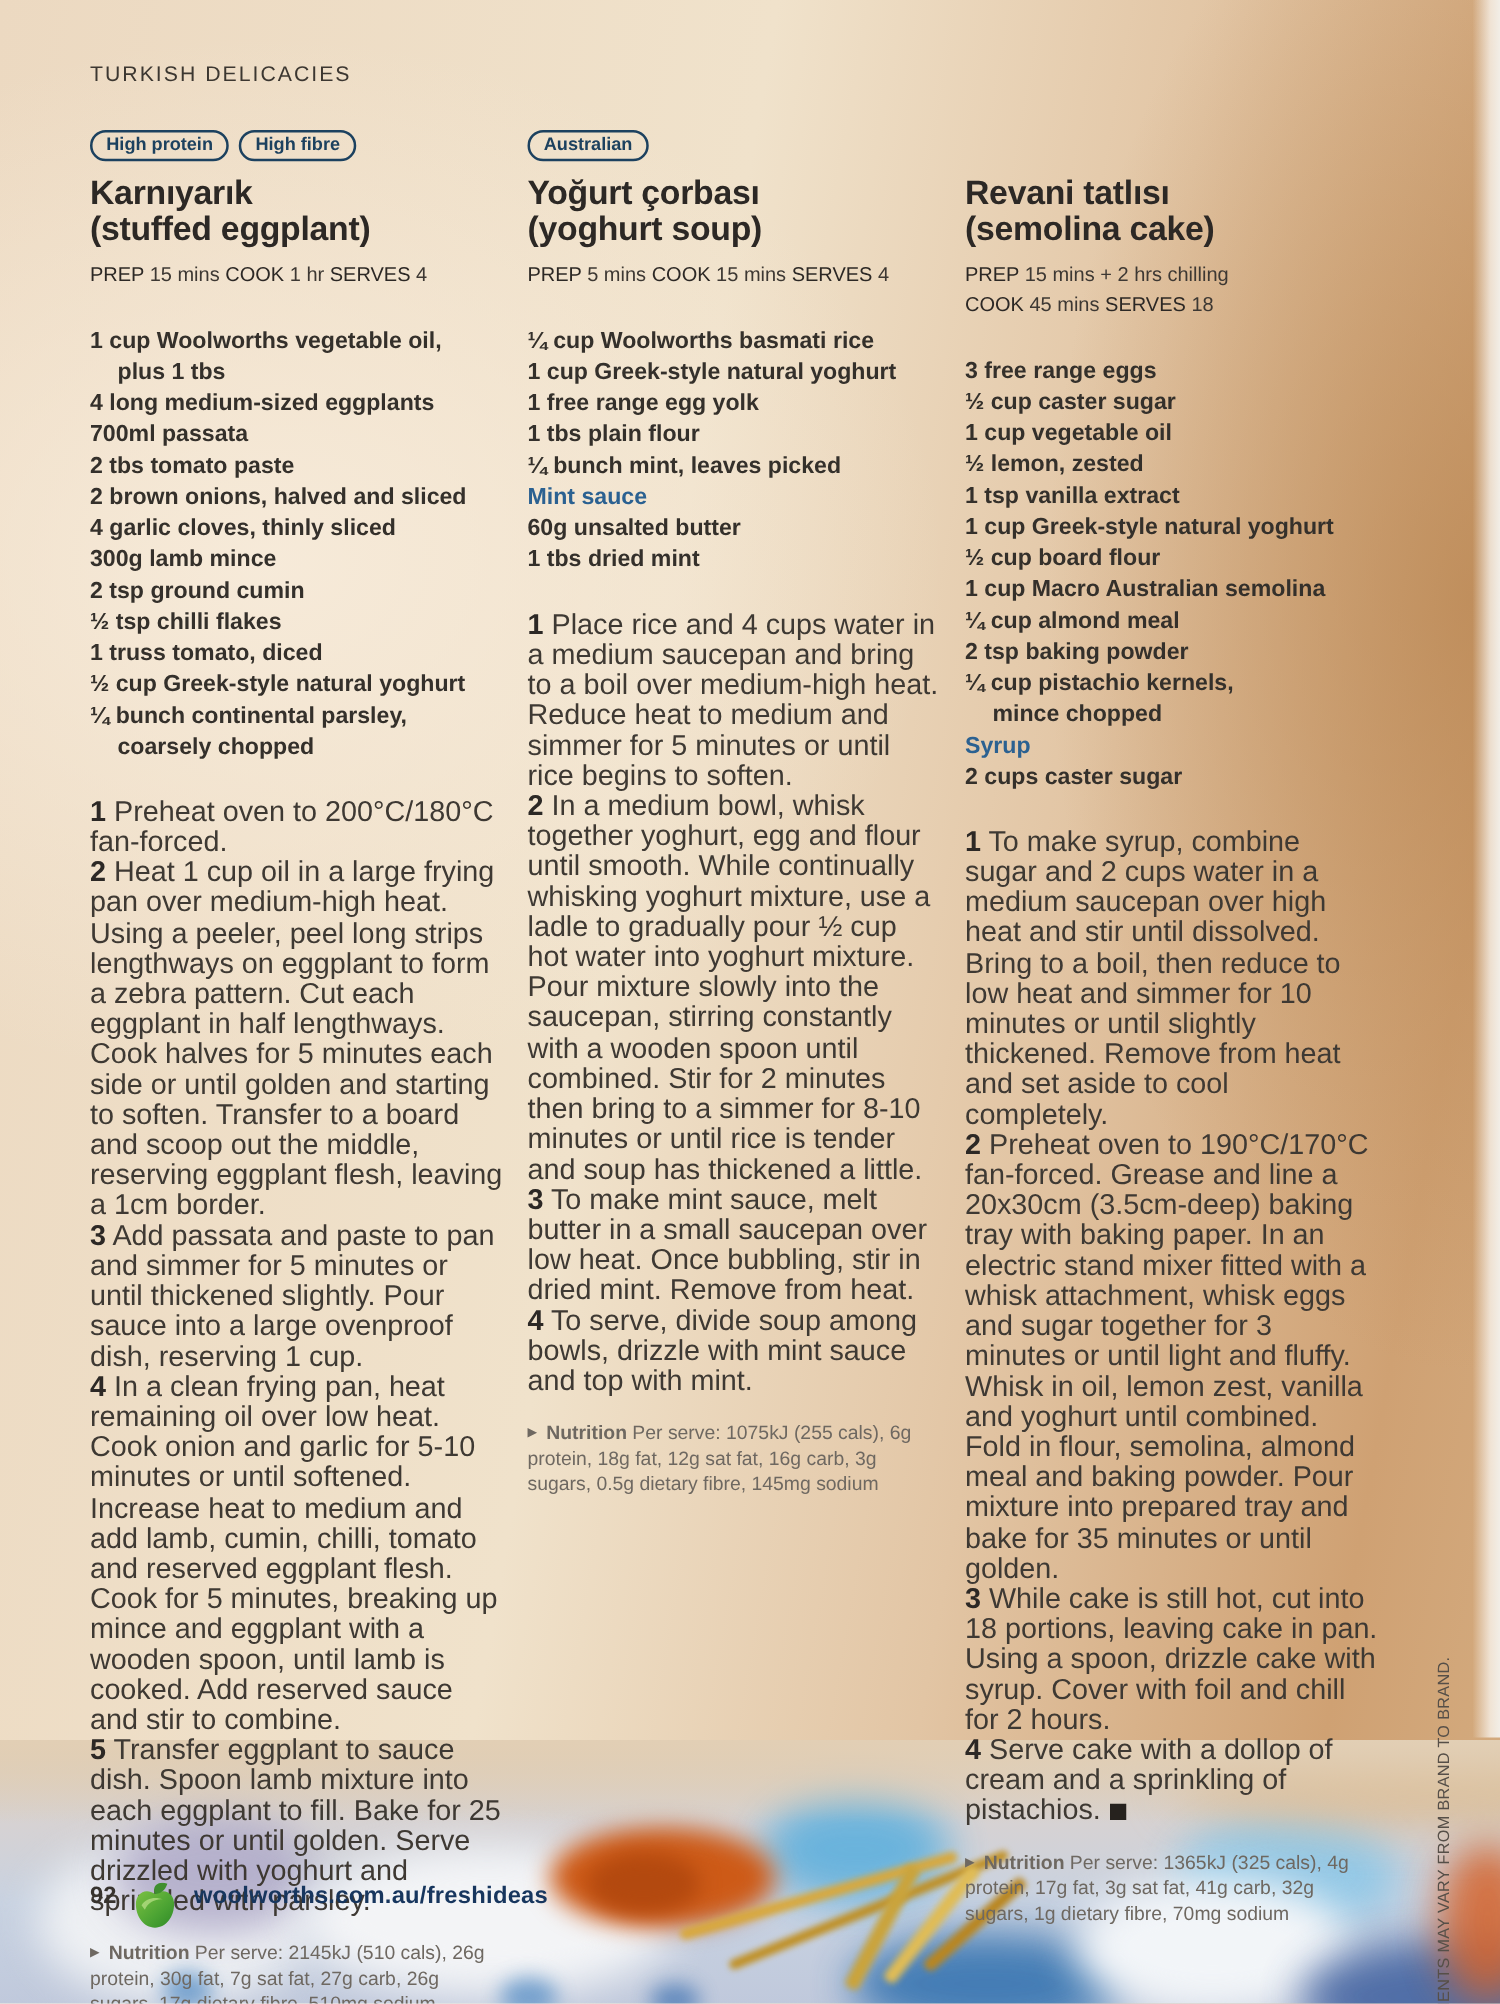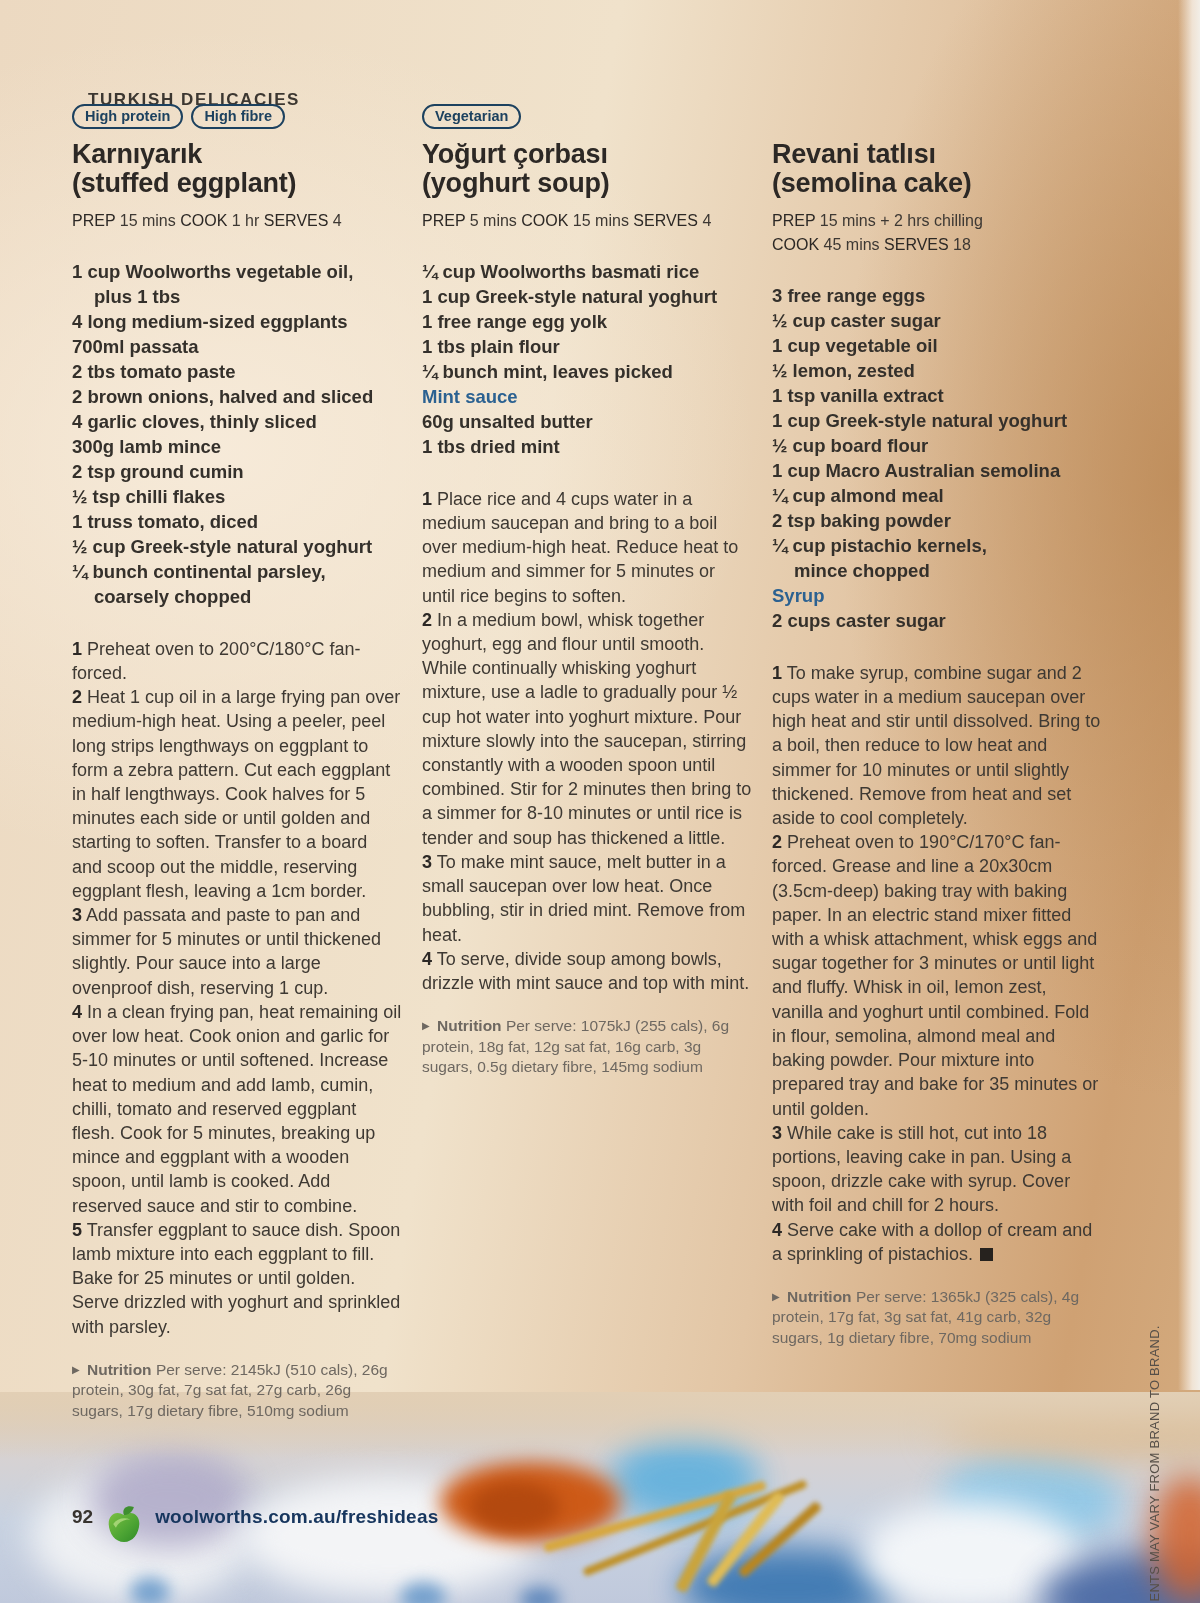--- a/index.html
+++ b/index.html
@@ -5,39 +5,39 @@
   html,body { margin:0; padding:0; }
   body { font-family:"Liberation Sans", "DejaVu Sans", sans-serif; }
   #page {
     position:relative; width:1200px; height:1603px; overflow:hidden;
     background:
       radial-gradient(900px 700px at 18% 28%, rgba(247,235,218,0.95), rgba(247,235,218,0) 60%),
       radial-gradient(520px 950px at 98% 30%, rgba(185,134,82,0.72), rgba(185,134,82,0) 65%),
       linear-gradient(100deg, #ecd9c1 0%, #f0e2cb 42%, #e2c5a4 66%, #cfa173 88%, #d4ac80 100%);
   }
   .section-label {
-    position:absolute; left:88px; top:50px;
-    font-size:17px; font-weight:700; letter-spacing:1.6px; color:#3c3731;margin-top:40px;
+    position:absolute; left:72px; top:50px;
+    font-size:17px; font-weight:400; letter-spacing:1.6px; color:#3c3731;
   }
   #recipes { position:absolute; left:72px; top:104px; width:1032px; display:flex; gap:20px; z-index:2; }
   .recipe { width:330px; flex:0 0 330px; }
   .badges { height:36px; }
   .badge {
     display:inline-block; border:2.5px solid #1c415f; border-radius:15px;
     padding:2px 11px 3px; font-size:14.5px; font-weight:700; color:#1c415f;
     margin-right:8px; background:transparent;
   }
   .title { margin:0 0 10px; font-size:27px; line-height:1.09; font-weight:800; color:#2c2825; letter-spacing:-0.2px; }
   .meta { margin:0 0 26px; font-size:16px; line-height:1.5; color:#3d3833; }
   .meta-line { white-space:nowrap; }
   .meta b { font-weight:400; color:#2c2825; }
   .ingredients { list-style:none; margin:0 0 28px; padding:0; font-weight:700; font-size:18.5px; line-height:25px; color:#34302b; }
   .ingredients li.indent { padding-left:22px; }
   .ingredients li.subhead { color:#2b6191; }
-  .steps p { margin:0; font-size:18px; line-height:24.2px; color:#3e3933; }
+  .steps p { margin:0; font-size:23px; line-height:24.2px; color:#3e3933; }
   .steps .num { font-weight:800; color:#2c2825; }
   .nutrition { margin:21px 0 0; font-size:15.5px; line-height:20.5px; color:#6e6861; }
   .nutrition b { font-weight:800; color:#6e6861; }
   .nutrition .arr { font-size:10px; vertical-align:2px; margin-right:3px; }
   .endmark { display:inline-block; width:13px; height:13px; background:#26221e; margin-left:7px; vertical-align:-1px; }
   .sidebar-note {
     position:absolute; top:1392px; right:53px; width:982px; height:16px;
     transform:rotate(-90deg); transform-origin:top right;
     font-size:13px; letter-spacing:0.25px; color:#564f48; white-space:nowrap;
     z-index:2;
@@ -91,21 +91,21 @@
           <p><b class="num">1</b> Preheat oven to 200°C/180°C fan-forced.</p>
           <p><b class="num">2</b> Heat 1 cup oil in a large frying pan over medium-high heat. Using a peeler, peel long strips lengthways on eggplant to form a zebra pattern. Cut each eggplant in half lengthways. Cook halves for 5 minutes each side or until golden and starting to soften. Transfer to a board and scoop out the middle, reserving eggplant flesh, leaving a 1cm border.</p>
           <p><b class="num">3</b> Add passata and paste to pan and simmer for 5 minutes or until thickened slightly. Pour sauce into a large ovenproof dish, reserving 1 cup.</p>
           <p><b class="num">4</b> In a clean frying pan, heat remaining oil over low heat. Cook onion and garlic for 5-10 minutes or until softened. Increase heat to medium and add lamb, cumin, chilli, tomato and reserved eggplant flesh. Cook for 5 minutes, breaking up mince and eggplant with a wooden spoon, until lamb is cooked. Add reserved sauce and stir to combine.</p>
           <p><b class="num">5</b> Transfer eggplant to sauce dish. Spoon lamb mixture into each eggplant to fill. Bake for 25 minutes or until golden. Serve drizzled with yoghurt and sprinkled with parsley.</p>
         </div>
     <p class="nutrition"><span class="arr">▶</span><b> Nutrition </b>Per serve: 2145kJ (510 cals), 26g protein, 30g fat, 7g sat fat, 27g carb, 26g sugars, 17g dietary fibre, 510mg sodium</p>
   </article>
 
   <article class="recipe">
-    <div class="badges"><span class="badge">Vegetarian</span></div>
+    <div class="badges"><span class="badge">Australian</span></div>
     <h2 class="title">
           <span style="display: block;">Yoğurt çorbası</span>
           <span style="display: block;">(yoghurt soup)</span>
         </h2>
     <div class="meta">
           <div class="meta-line"><b>PREP</b><span> 5 mins</span><b> COOK</b><span> 15 mins</span><b> SERVES</b><span> 4</span></div>
         </div>
     <ul class="ingredients">
           <li>¼ cup Woolworths basmati rice</li>
           <li>1 cup Greek-style natural yoghurt</li>

